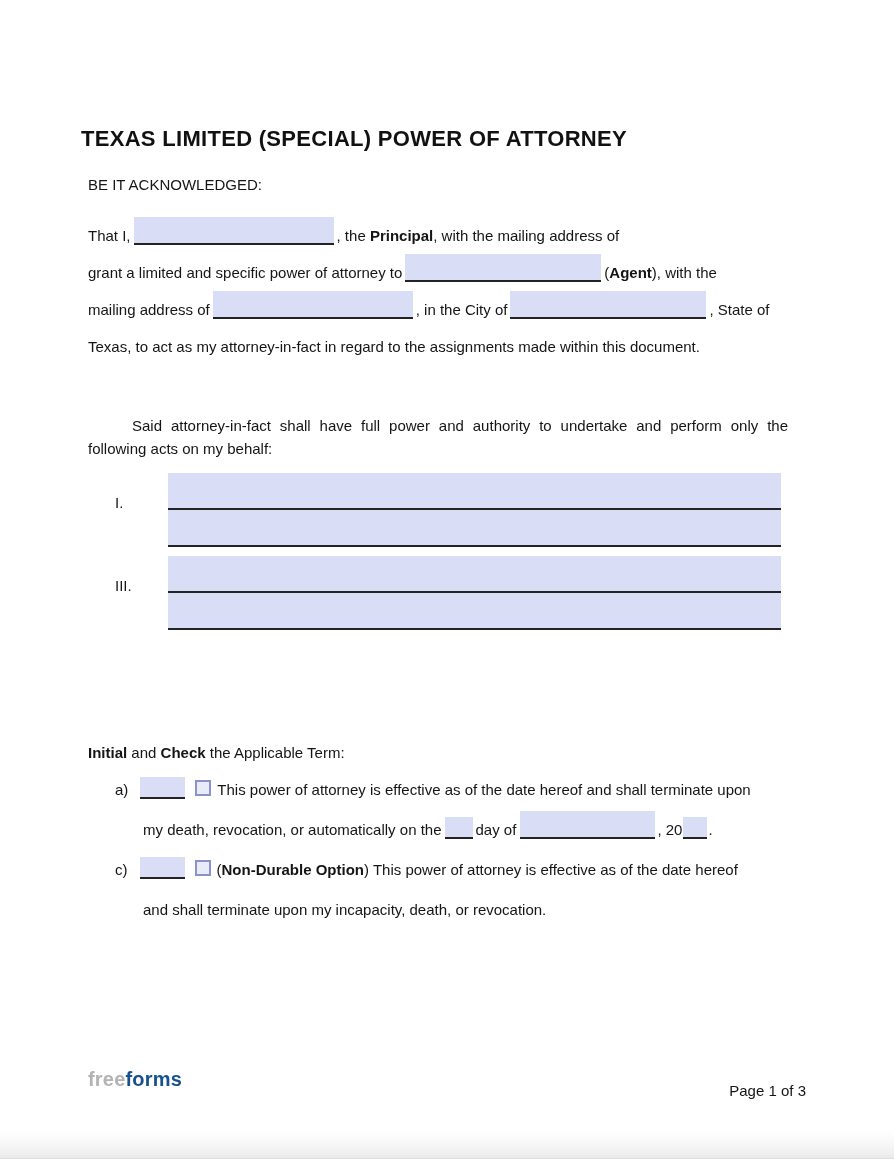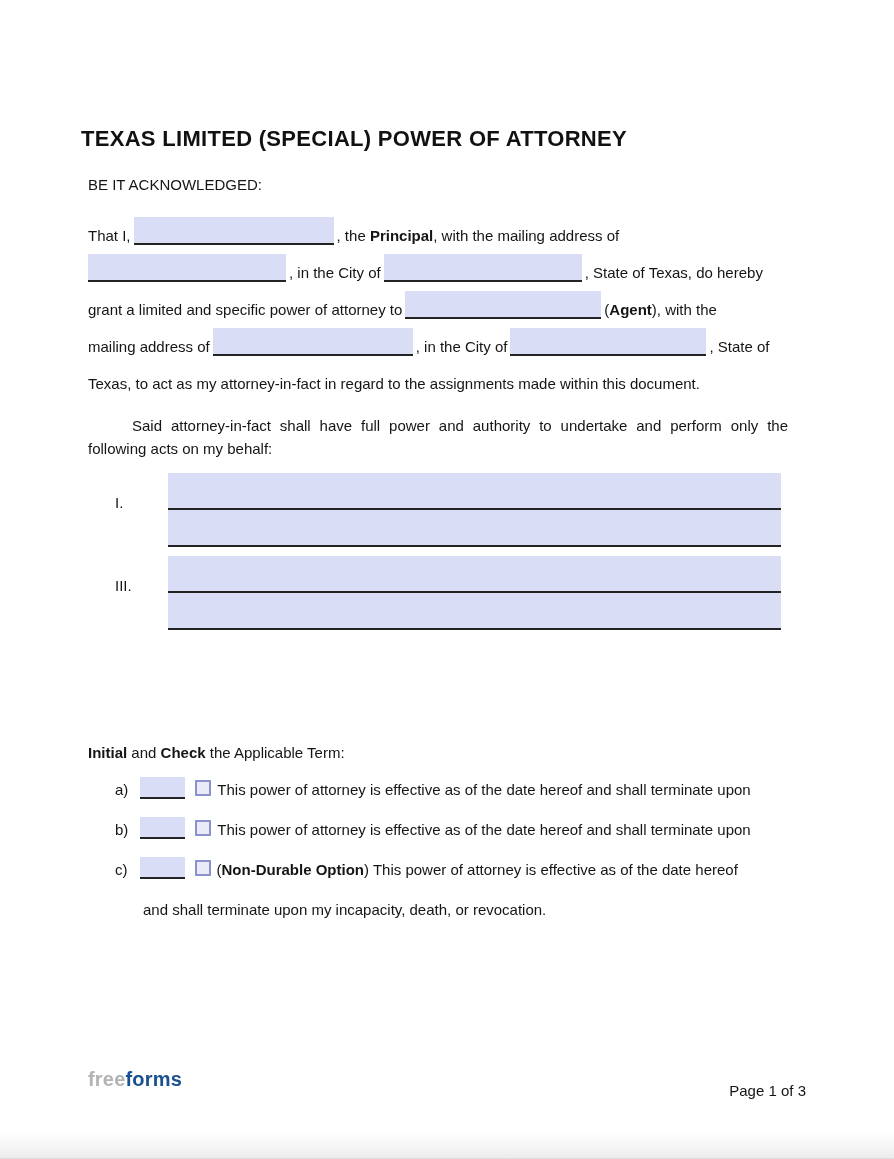--- a/index.html
+++ b/index.html
@@ -67,21 +67,20 @@
 </style>
 </head>
 <body>
 
 <div class="abs title">TEXAS LIMITED (SPECIAL) POWER OF ATTORNEY</div>
 
 <div class="abs ack">BE IT ACKNOWLEDGED:</div>
 
 <div class="abs intro">
   <div><span>That I,</span><span class="field w200"></span><span>, the </span><b>Principal</b><span>, with the mailing address of</span></div>
-  <div><span class="field first w198"></span><span>, in the City of</span><span class="field w198"></span><span>, State of Texas, do hereby</span></div>
   <div><span>grant a limited and specific power of attorney to</span><span class="field w196"></span><span>(</span><b>Agent</b><span>), with the</span></div>
   <div><span>mailing address of</span><span class="field w200"></span><span>, in the City of</span><span class="field w196"></span><span>, State of</span></div>
   <div><span>Texas, to act as my attorney-in-fact in regard to the assignments made within this document.</span></div>
 </div>
 
 <div class="abs p2">Said attorney-in-fact shall have full power and authority to undertake and perform only the following acts on my behalf:</div>
 
 <div class="abs acts">
   <div class="act-row">
     <div class="act-num">I.</div>
@@ -97,21 +96,21 @@
       <div class="act-line"></div>
     </div>
   </div>
 </div>
 
 <div class="abs terms-head"><b>Initial</b><span> and </span><b>Check</b><span> the Applicable Term:</span></div>
 
 <div class="abs terms">
   <div class="term-line"><span>a)</span><span class="ifield"></span><span class="checkbox"></span><span>This power of attorney is effective as of the date hereof and shall terminate upon</span></div>
 
-  <div class="term-line"><span>b)</span><span class="ifield"></span><span class="checkbox"></span><span>This power of attorney is effective as of the date hereof and shall terminate upon</span></div>
+  <div class="term-line term-cont"><span>my death, revocation, or automatically on the</span><span class="sfield day"></span><span>day of</span><span class="sfield month"></span><span>, 20</span><span class="sfield year"></span><span>.</span></div>
 
   <div class="term-line"><span>c)</span><span class="ifield"></span><span class="checkbox"></span><span>(</span><b>Non-Durable Option</b><span>) This power of attorney is effective as of the date hereof</span></div>
   <div class="term-line term-cont"><span>and shall terminate upon my incapacity, death, or revocation.</span></div>
 </div>
 
 <div class="abs brand"><span class="free">free</span><span class="forms">forms</span></div>
 <div class="abs pagenum">Page 1 of 3</div>
 
 <div class="abs page-edge"></div>
 

